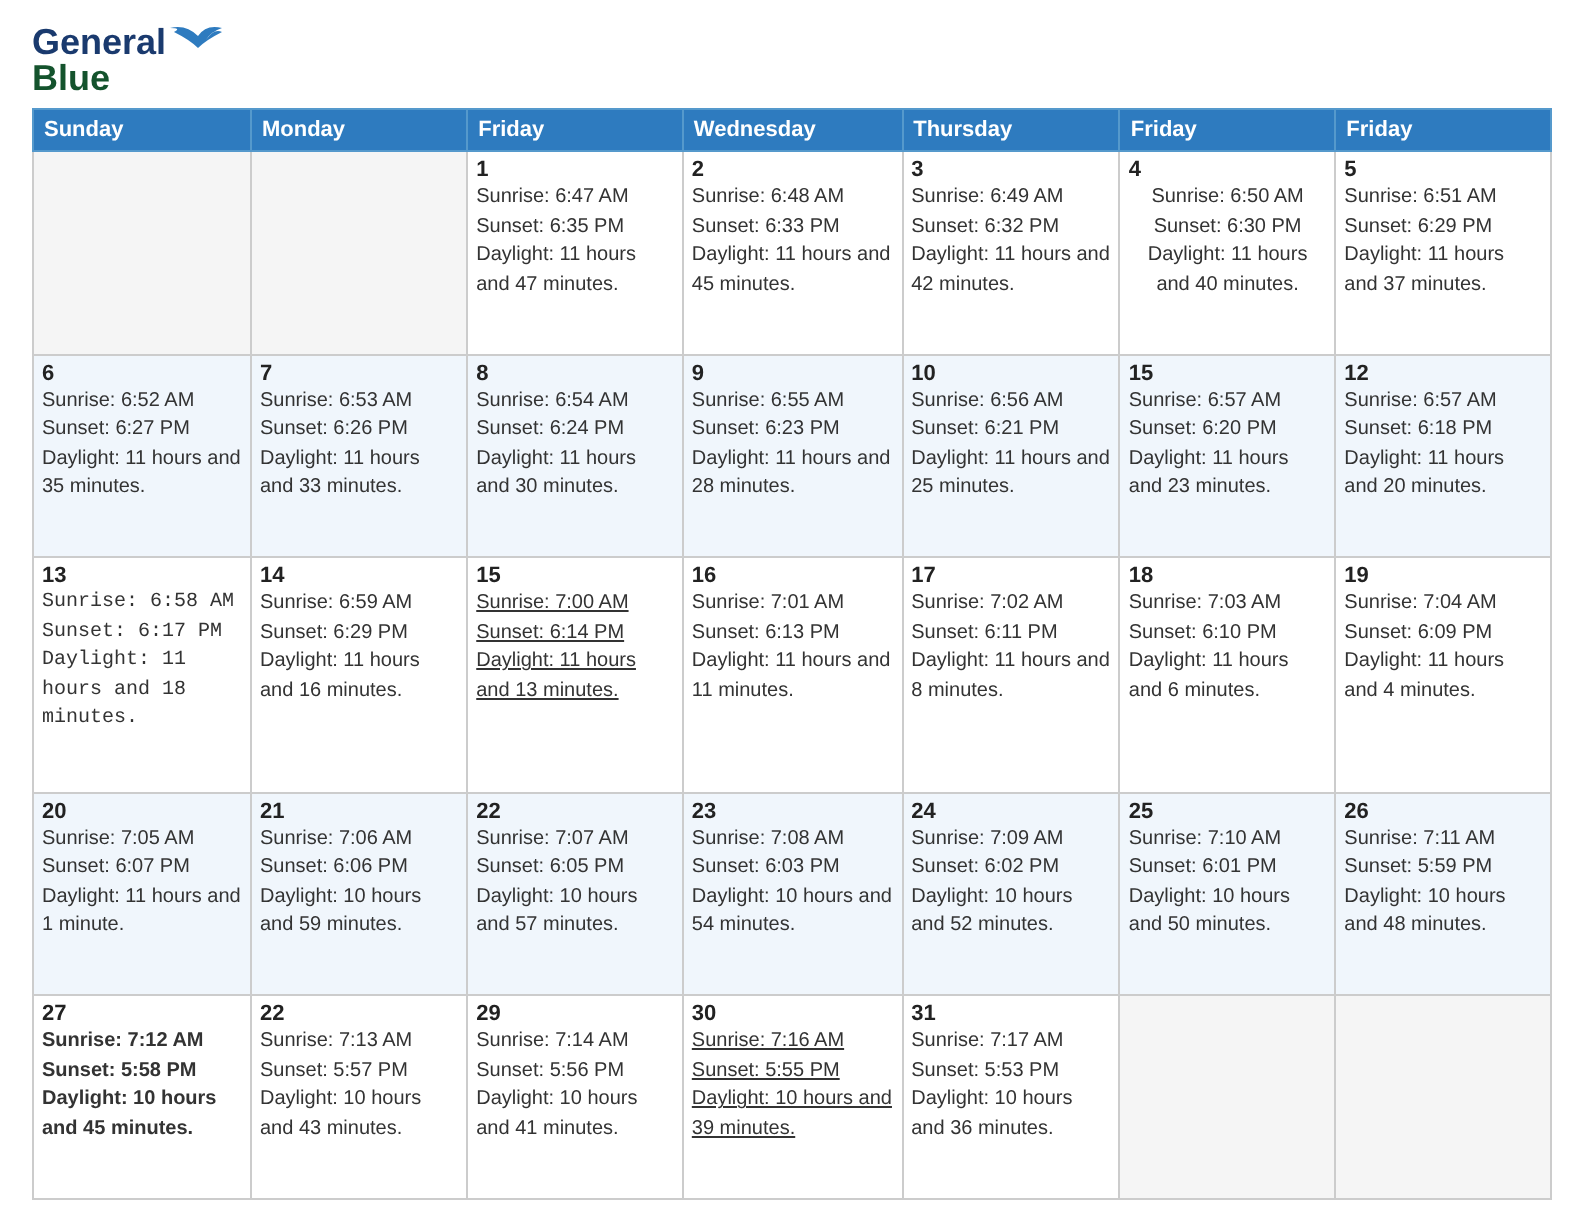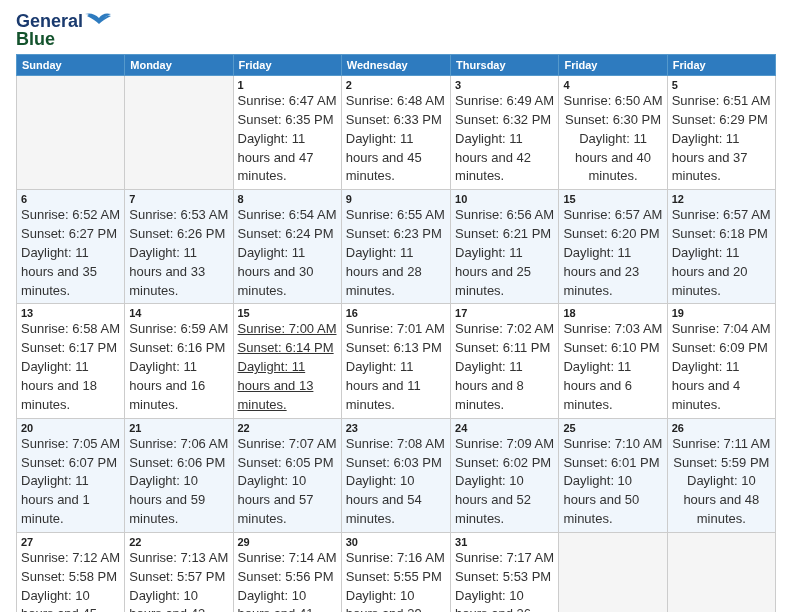--- a/index.html
+++ b/index.html
@@ -78,21 +78,21 @@
     .day-num {
       font-size: 11px;
       font-weight: bold;
       color: #222;
       display: block;
       margin-bottom: 1px;
     }
     .day-info {
       color: #333;
       line-height: 1.45;
-      font-size: 13px;
+      font-size: 10px;
     }
     .row-shade td {
       background: #f0f6fc;
     }
   </style>
 </head>
 <body>
 
 <div class="page">
   <div class="header">
@@ -200,28 +200,28 @@
           <td>
             <span class="day-num">12</span>
             <div class="day-info" style="white-space: pre-line;">Sunrise: 6:57 AM
 Sunset: 6:18 PM
 Daylight: 11 hours and 20 minutes.</div>
           </td>
         </tr>
         <tr>
           <td>
             <span class="day-num">13</span>
-            <div class="day-info" style="white-space: pre-line;">Sunrise: 6:58 AM
+            <div class="day-info" style="white-space: pre-line; font-family: Liberation Mono, monospace;">Sunrise: 6:58 AM
 Sunset: 6:17 PM
 Daylight: 11 hours and 18 minutes.</div>
           </td>
           <td>
             <span class="day-num">14</span>
             <div class="day-info" style="white-space: pre-line;">Sunrise: 6:59 AM
-Sunset: 6:16 PM
+Sunset: 6:29 PM
 Daylight: 11 hours and 16 minutes.</div>
           </td>
           <td>
             <span class="day-num">15</span>
             <div class="day-info" style="white-space: pre-line; text-decoration: underline;">Sunrise: 7:00 AM
 Sunset: 6:14 PM
 Daylight: 11 hours and 13 minutes.</div>
           </td>
           <td>
             <span class="day-num">16</span>
@@ -280,47 +280,47 @@
 Daylight: 10 hours and 52 minutes.</div>
           </td>
           <td>
             <span class="day-num">25</span>
             <div class="day-info" style="white-space: pre-line;">Sunrise: 7:10 AM
 Sunset: 6:01 PM
 Daylight: 10 hours and 50 minutes.</div>
           </td>
           <td>
             <span class="day-num">26</span>
-            <div class="day-info" style="white-space: pre-line; text-align: center;">Sunrise: 7:11 AM
+            <div class="day-info" style="white-space: pre-line;">Sunrise: 7:11 AM
 Sunset: 5:59 PM
 Daylight: 10 hours and 48 minutes.</div>
           </td>
         </tr>
         <tr>
           <td>
             <span class="day-num">27</span>
-            <div class="day-info" style="white-space: pre-line;">Sunrise: 7:12 AM
+            <div class="day-info" style="white-space: pre-line; font-weight: bold;">Sunrise: 7:12 AM
 Sunset: 5:58 PM
 Daylight: 10 hours and 45 minutes.</div>
           </td>
           <td>
             <span class="day-num">22</span>
             <div class="day-info" style="white-space: pre-line;">Sunrise: 7:13 AM
 Sunset: 5:57 PM
 Daylight: 10 hours and 43 minutes.</div>
           </td>
           <td>
             <span class="day-num">29</span>
             <div class="day-info" style="white-space: pre-line;">Sunrise: 7:14 AM
 Sunset: 5:56 PM
 Daylight: 10 hours and 41 minutes.</div>
           </td>
           <td>
             <span class="day-num">30</span>
-            <div class="day-info" style="white-space: pre-line;">Sunrise: 7:16 AM
+            <div class="day-info" style="white-space: pre-line; text-decoration: underline;">Sunrise: 7:16 AM
 Sunset: 5:55 PM
 Daylight: 10 hours and 39 minutes.</div>
           </td>
           <td>
             <span class="day-num">31</span>
             <div class="day-info" style="white-space: pre-line;">Sunrise: 7:17 AM
 Sunset: 5:53 PM
 Daylight: 10 hours and 36 minutes.</div>
           </td>
           <td class="empty"></td>

